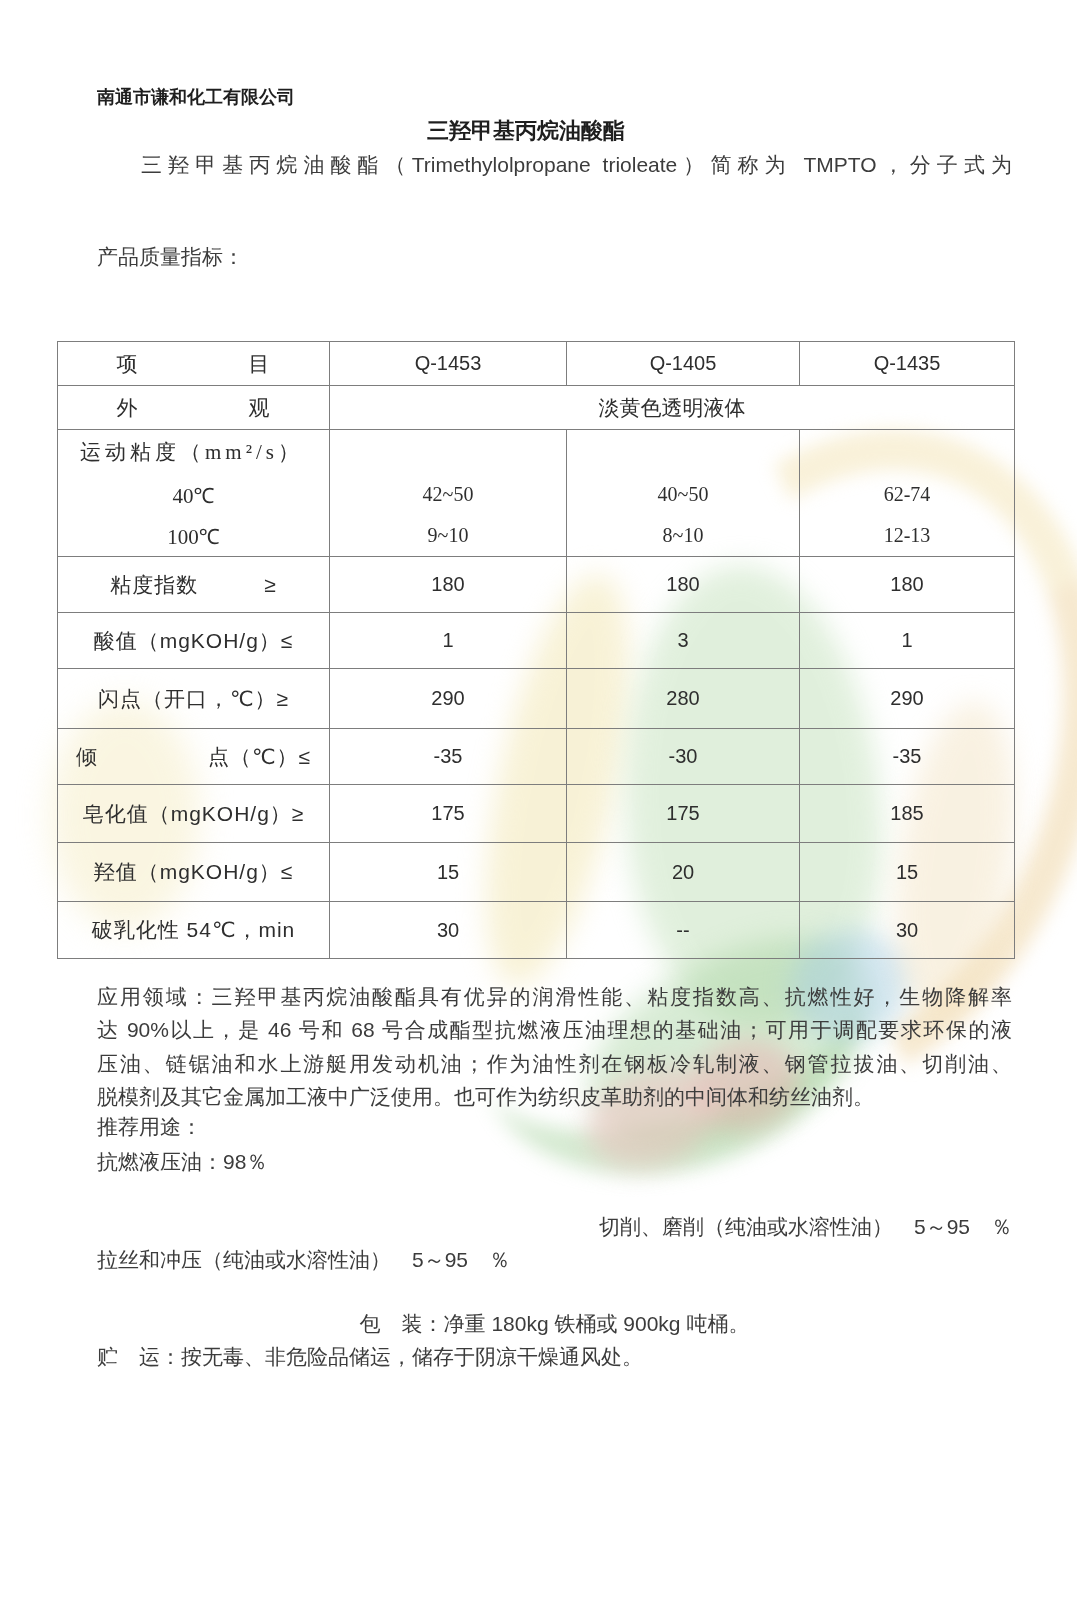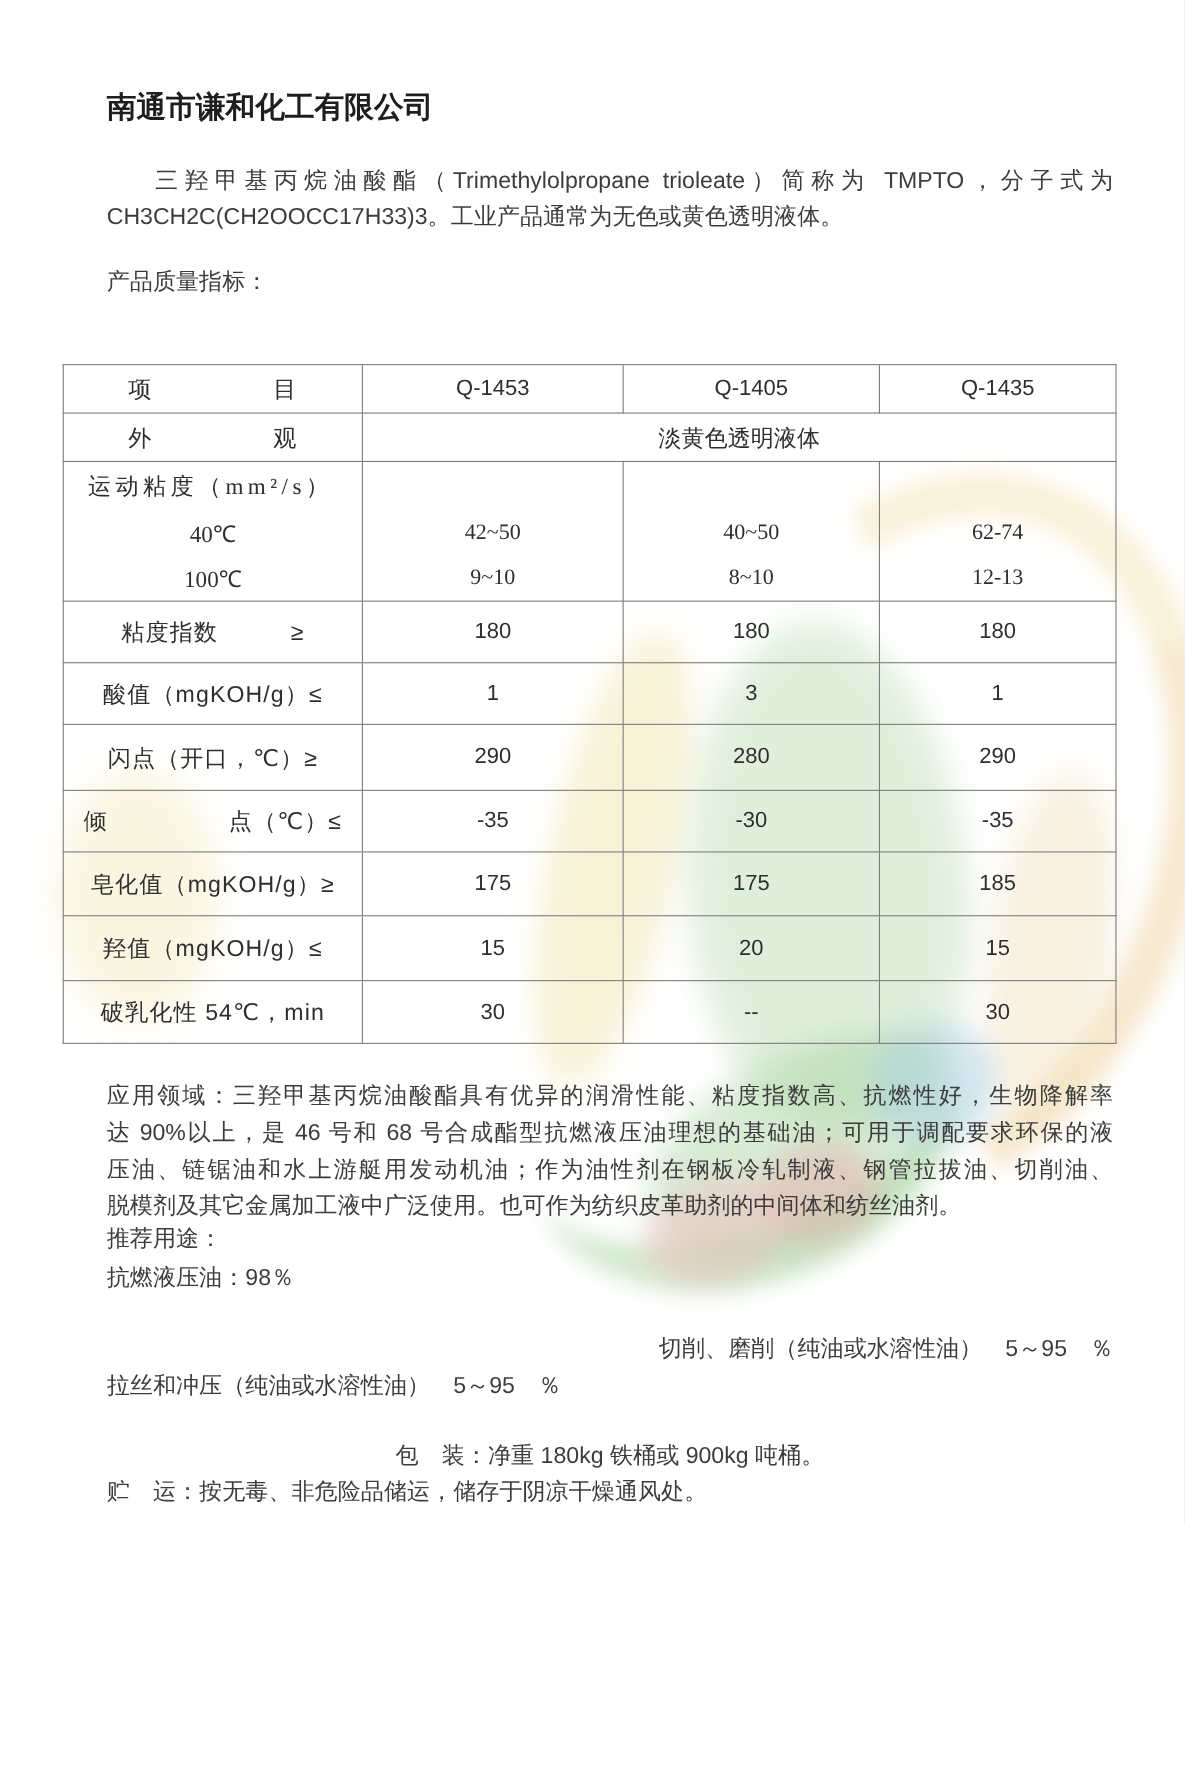--- a/index.html
+++ b/index.html
@@ -18,42 +18,42 @@
   .wm-green-leaf{left:625px;top:565px;width:255px;height:465px;border-radius:50% 50% 50% 50%/55% 55% 45% 45%;transform:rotate(-4deg);opacity:.5;filter:blur(14px);}
   .wm-orange-arc{left:590px;top:420px;width:420px;height:610px;border:40px solid transparent;border-radius:50%;transform:rotate(20deg);opacity:.5;filter:blur(9px);background:transparent !important;}
   .wm-green-swoosh{left:480px;top:900px;width:380px;height:220px;border-bottom:50px solid transparent;border-radius:50%;transform:rotate(-15deg);opacity:.5;filter:blur(10px);background:transparent !important;}
   .wm-green-band{left:580px;top:960px;width:300px;height:170px;border-radius:45%;transform:rotate(-28deg);opacity:.4;filter:blur(14px);}
   .wm-blue-patch{left:790px;top:930px;width:120px;height:110px;border-radius:50%;transform:rotate(-20deg);opacity:.5;filter:blur(13px);}
   .wm-red-patch{left:690px;top:1040px;width:110px;height:90px;border-radius:50%;transform:rotate(-15deg);opacity:.45;filter:blur(12px);}
   .wm-pink-patch{left:585px;top:1070px;width:135px;height:95px;border-radius:50%;transform:rotate(-20deg);opacity:.5;filter:blur(12px);}
   .wm-tan-arc{left:900px;top:700px;width:110px;height:320px;border-radius:50%;transform:rotate(8deg);opacity:.4;filter:blur(14px);}
   
   .content{position:absolute;inset:0;z-index:1;}
-  .company{left:97px;top:82px;font-size:27px;font-weight:bold;color:#1e1e1e;line-height:30px;}
+  .company{left:97px;top:82px;font-size:18px;font-weight:bold;color:#1e1e1e;line-height:30px;}
   .doc-title{left:0;top:116px;width:1052px;text-align:center;font-size:22px;font-weight:bold;color:#1e1e1e;line-height:30px;}
   .bodyline{font-size:21px;line-height:34px;color:#3c3c3c;}
   .jl{text-align:justify;text-align-last:justify;}
   .intro1{left:97px;top:148px;width:915px;text-indent:44px;}
   .intro2{left:97px;top:181px;width:915px;}
   .seclabel{left:97px;top:240px;}
   .appline{left:97px;width:915px;}
   .a0{top:980px;} .a1{top:1013px;} .a2{top:1047px;} .a3{top:1080px;}
   .uses-h{left:97px;top:1110px;}
   .u0{top:1145px;} .u1{top:1178px;} .u2{top:1210px;text-align:right;} .u3{top:1243px;}
   .useline{left:97px;width:915px;}
   .pack{left:97px;top:1307px;width:915px;text-align:center;}
   .stor{left:97px;top:1340px;width:915px;}
   
   table.spec{
     position:absolute;left:57px;top:331px;width:957px;z-index:1;
     border-collapse:collapse;table-layout:fixed;
     font-size:21px;color:#2e2e2e;
   }
   table.spec td{border:1px solid #7d7d7d;padding:0;text-align:center;vertical-align:middle;}
-  table.spec{border:1px solid #6e6e6e;}
+  table.spec{border:1px solid #6e6e6e;margin-top:10px;}
   tr.r-head{height:44px;} tr.r-app{height:44px;} tr.r-visc{height:126px;}
   tr.r-vi{height:56px;} tr.r-acid{height:56px;} tr.r-flash{height:60px;}
   tr.r-pour{height:56px;} tr.r-sap{height:58px;} tr.r-hyd{height:59px;} tr.r-demul{height:57px;}
   td.lbl{text-align:left;padding-left:22px;letter-spacing:1px;}
   td.ctr{text-align:center;letter-spacing:1px;}
   td.val{font-size:20px;}
   td.visc-cell{vertical-align:top;}
   .vline{height:41px;display:flex;align-items:center;justify-content:center;font-family:Liberation Serif, serif;}
   .vline-first{height:44px;}
   .vlabel{justify-content:flex-start;padding-left:22px;letter-spacing:4px;}
@@ -72,23 +72,23 @@
     <div class="wm-green-band" style="background-color: rgb(158, 207, 151);"></div>
     <div class="wm-blue-patch" style="background-color: rgb(169, 207, 227);"></div>
     <div class="wm-red-patch" style="background-color: rgb(232, 168, 168);"></div>
     <div class="wm-pink-patch" style="background-color: rgb(240, 191, 191);"></div>
     <div class="wm-tan-arc" style="background-color: rgb(240, 221, 182);"></div>
   </div>
 
   <div class="content">
 
     <div class="abs company">南通市谦和化工有限公司</div>
+    <div class="abs doc-title">三羟甲基丙烷油酸酯</div>
 
     <div class="abs bodyline jl intro1">三羟甲基丙烷油酸酯（Trimethylolpropane trioleate）简称为 TMPTO，分子式为</div>
-    <div class="abs bodyline intro2">CH3CH2C(CH2OOCC17H33)3。工业产品通常为无色或黄色透明液体。</div>
 
     <div class="abs bodyline seclabel">产品质量指标：</div>
 
     <table class="spec">
       <colgroup>
         <col style="width:272px">
           <col style="width:237px">
           <col style="width:233px">
           <col style="width:215px">
       </colgroup>

